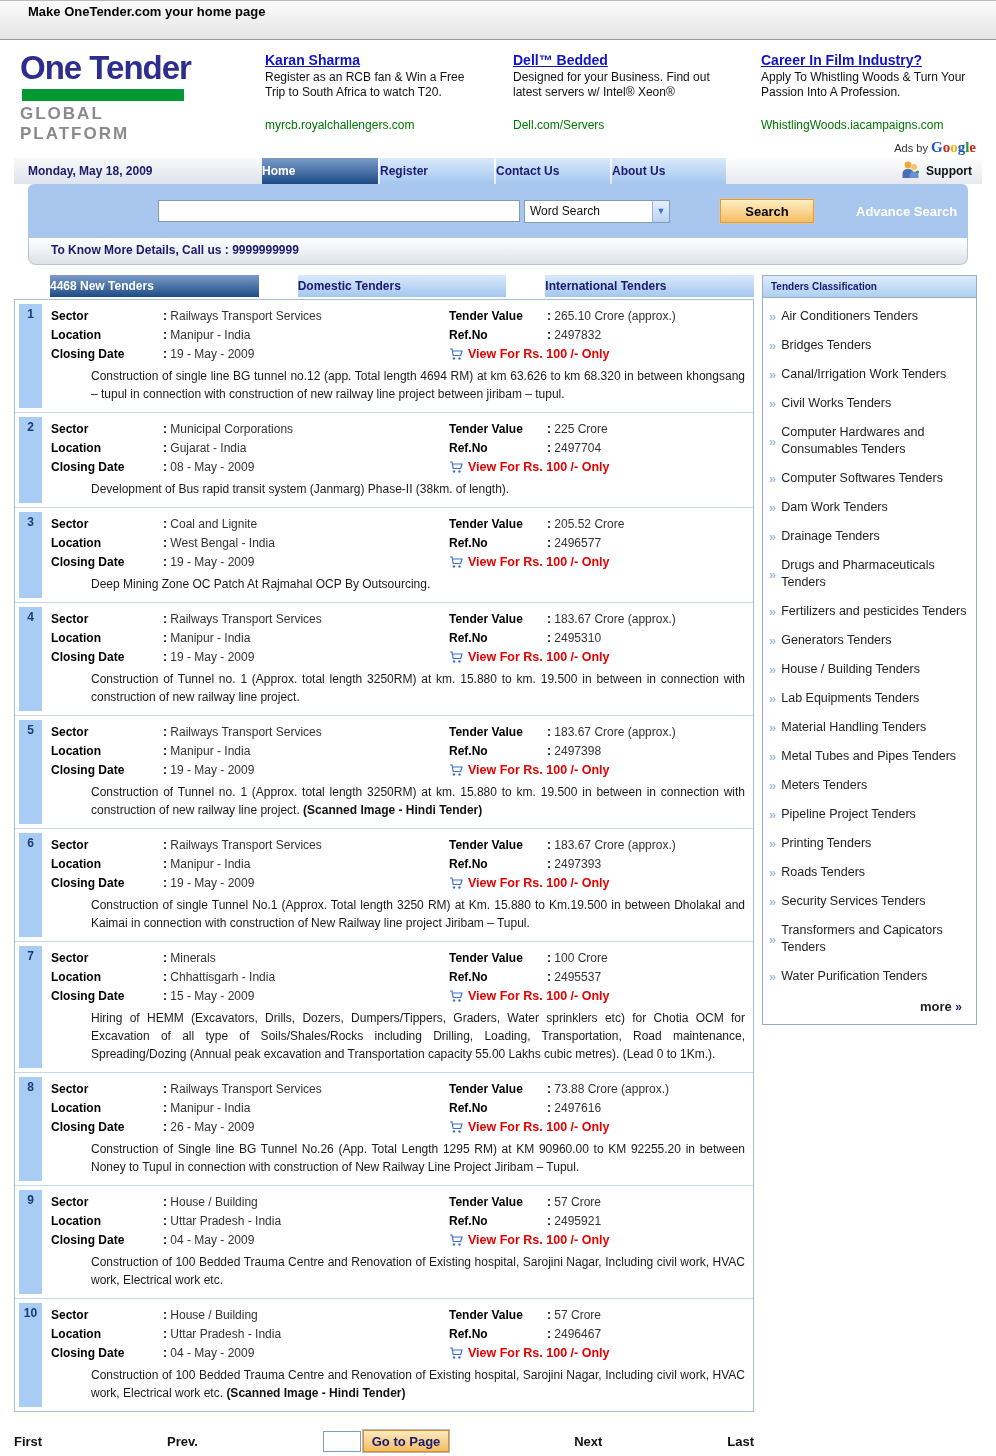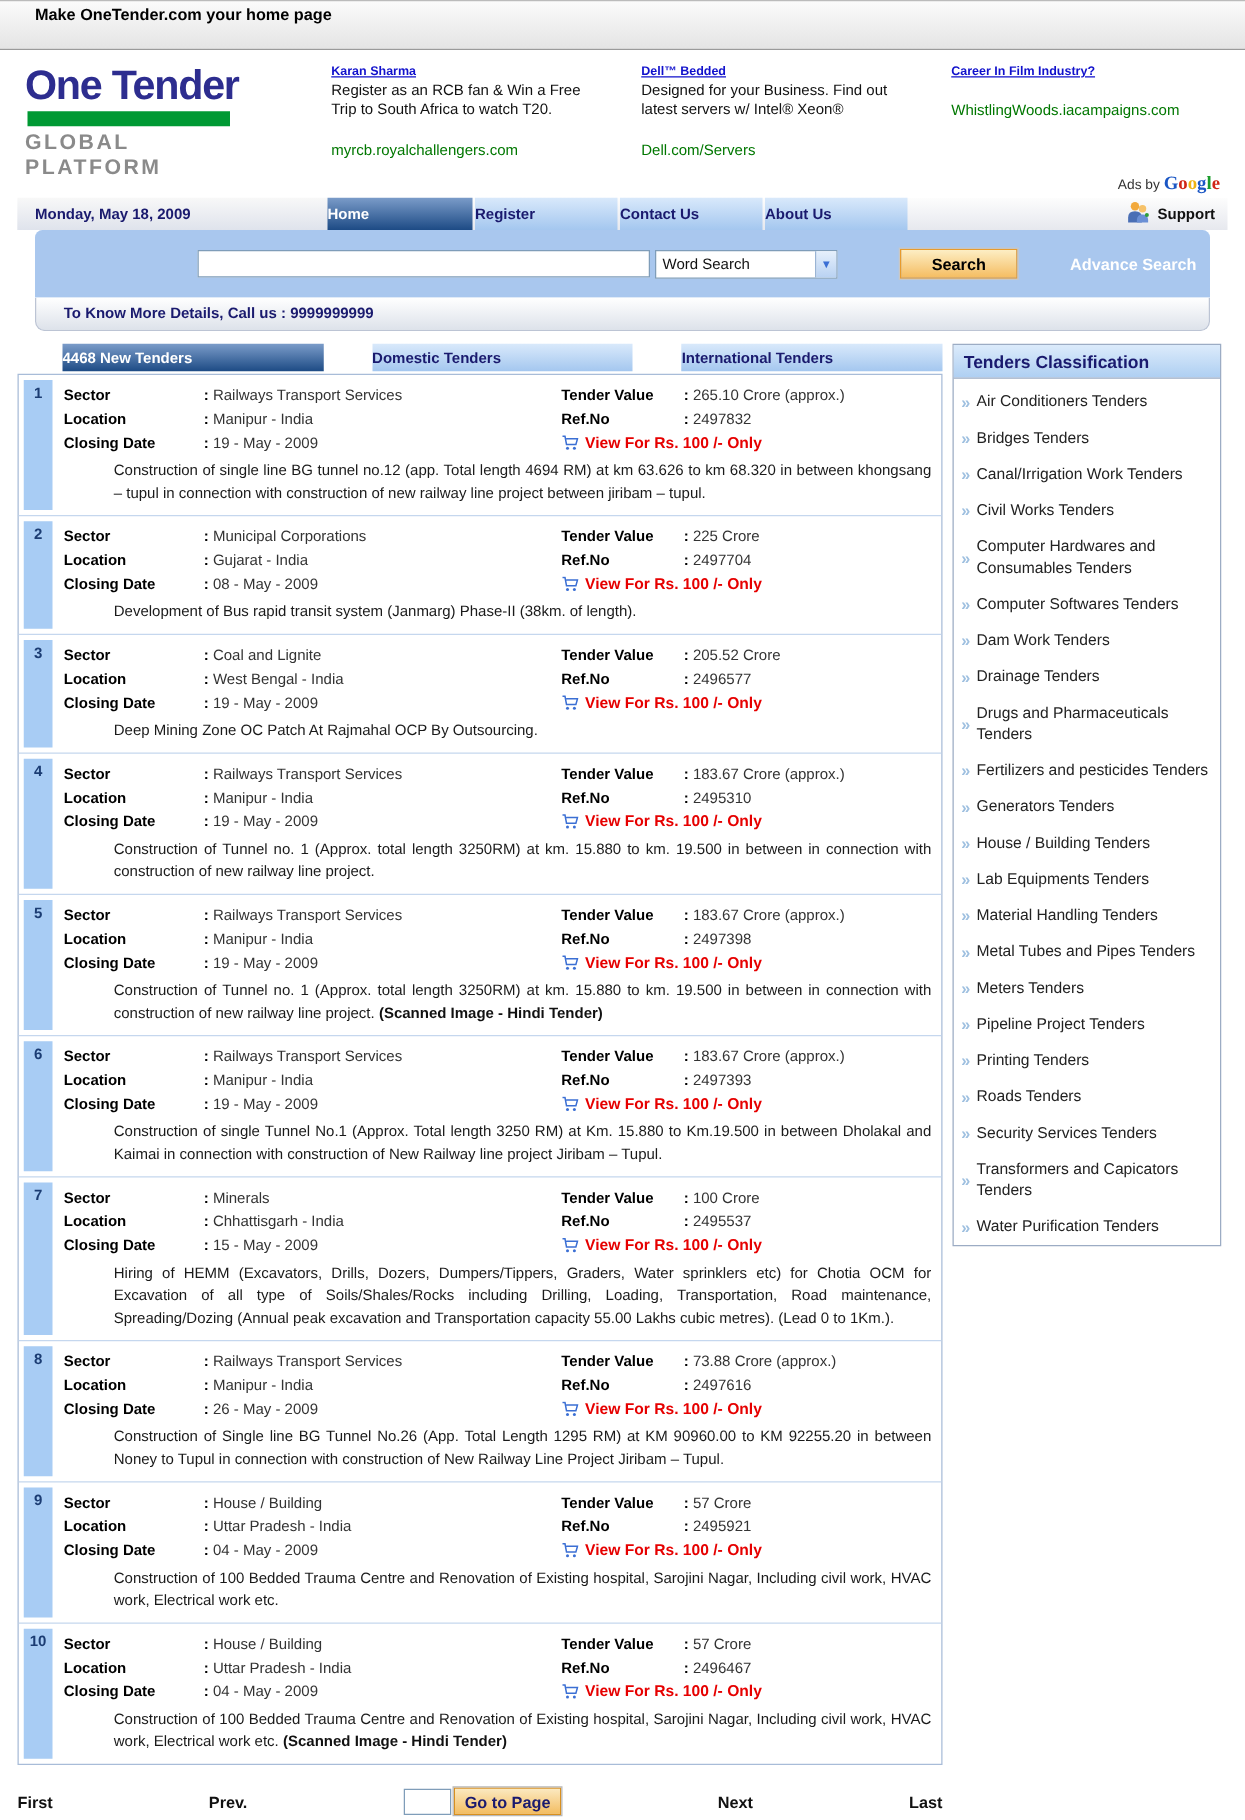--- a/index.html
+++ b/index.html
@@ -18,21 +18,21 @@
     padding-left: 28px;
   }
   
   .header { position: relative; height: 118px; background: #fff; }
   .logo { position: absolute; left: 20px; top: 10px; width: 180px; cursor: pointer; }
   .logo-title { font-size: 33px; font-weight: bold; color: #2d2d8f; letter-spacing: -1px; line-height: 36px; }
   .logo-bar { width: 162px; height: 12px; background: #009933; margin: 3px 0 3px 2px; }
   .logo-sub { font-size: 17px; font-weight: bold; letter-spacing: 2px; color: #8a8a8a; }
   .ads { position: absolute; left: 265px; top: 12px; display: flex; gap: 30px; }
   .ad { width: 218px; }
-  .ad-title { color: #1111cc; font-weight: bold; text-decoration: underline; font-size: 10px; cursor: pointer; }
+  .ad-title { color: #1111cc; font-weight: bold; text-decoration: underline; font-size: 14px; cursor: pointer; }
   .ad-line { color: #111; margin-top: 2px; line-height: 15px; }
   .ad-url { color: #007700; margin-top: 18px; cursor: pointer; }
   .adsby { position: absolute; right: 20px; bottom: 2px; font-size: 11px; color: #333; }
   .google-logo { font-family: "Liberation Serif", serif; font-weight: bold; font-size: 15px; }
   .google-logo span:nth-child(1){color:#1a56c4}
   .google-logo span:nth-child(2){color:#d02516}
   .google-logo span:nth-child(3){color:#eeb313}
   .google-logo span:nth-child(4){color:#1a56c4}
   .google-logo span:nth-child(5){color:#1b9c2c}
   .google-logo span:nth-child(6){color:#d02516}
@@ -114,21 +114,21 @@
   .viewline { display: flex; align-items: center; gap: 5px; line-height: 19px; }
   .view-label { color: #e60000; font-weight: bold; font-size: 12.5px; cursor: pointer; }
   .cart-icon { cursor: pointer; display: inline-flex; }
   .tdesc { margin-top: 3px; line-height: 18px; color: #1a1a1a; text-align: justify; margin-left: 40px; }
   .tnote { font-weight: bold; color: #111; }
   
   .sidebar { width: 215px; border: 1px solid #9cacc4; align-self: flex-start; background: #fff; }
   .sidebar-header {
     background: linear-gradient(#dcebfb, #aecff2);
     border-bottom: 1px solid #9cacc4;
-    color: #1a1a6e; font-weight: bold; padding: 5px 8px; font-size: 14px;
+    color: #1a1a6e; font-weight: bold; padding: 5px 8px; font-size: 10px;
   }
   .sidebar-list { list-style: none; padding: 4px 4px 0 4px; }
   .sidebar-item {
     display: flex; align-items: center; gap: 5px;
     padding: 6px 2px; font-size: 12.5px; color: #222; line-height: 17px; cursor: pointer;
   }
   .chev { color: #9fc0e0; font-weight: bold; font-size: 13px; flex-shrink: 0; }
   .sidebar-more { text-align: right; padding: 8px 14px 10px 0; font-weight: bold; font-size: 13px; color: #222; cursor: pointer; }
   .sidebar-more .chev2 { color: #1a1a6e; font-size: 12px; }
   
@@ -165,20 +165,21 @@
         <div class="ad-line">Register as an RCB fan &amp; Win a Free Trip to South Africa to watch T20.</div>
         <div class="ad-url">myrcb.royalchallengers.com</div>
       </div>
       <div class="ad">
         <div class="ad-title">Dell™ Bedded</div>
         <div class="ad-line">Designed for your Business. Find out latest servers w/ Intel® Xeon®</div>
         <div class="ad-url">Dell.com/Servers</div>
       </div>
       <div class="ad">
         <div class="ad-title">Career In Film Industry?</div>
+        <div class="ad-line">Apply To Whistling Woods &amp; Turn Your Passion Into A Profession.</div>
         <div class="ad-url">WhistlingWoods.iacampaigns.com</div>
       </div>
     </div>
   <div class="adsby">
     <span>Ads by</span>
     <span class="google-logo"><span>G</span><span>o</span><span>o</span><span>g</span><span>l</span><span>e</span></span>
   </div>
 </div>
 
 <div class="navwrap">
@@ -713,20 +714,24 @@
   </li>
         <li class="sidebar-item">
     <span class="chev">»</span>
     <span class="cat-label">Transformers and Capicators Tenders</span>
   </li>
         <li class="sidebar-item">
     <span class="chev">»</span>
     <span class="cat-label">Water Purification Tenders</span>
   </li>
       </ul>
+    <div class="sidebar-more">
+      <span>more</span>
+      <span class="chev2">»</span>
+    </div>
   </div>
 </div>
 
 <div class="pagination">
   <span class="page-link">First</span>
   <span class="page-link">Prev.</span>
   <span class="goto-group">
     <input class="page-input" type="text" value="" style="">
     <button class="goto-btn">Go to Page</button>
   </span>

